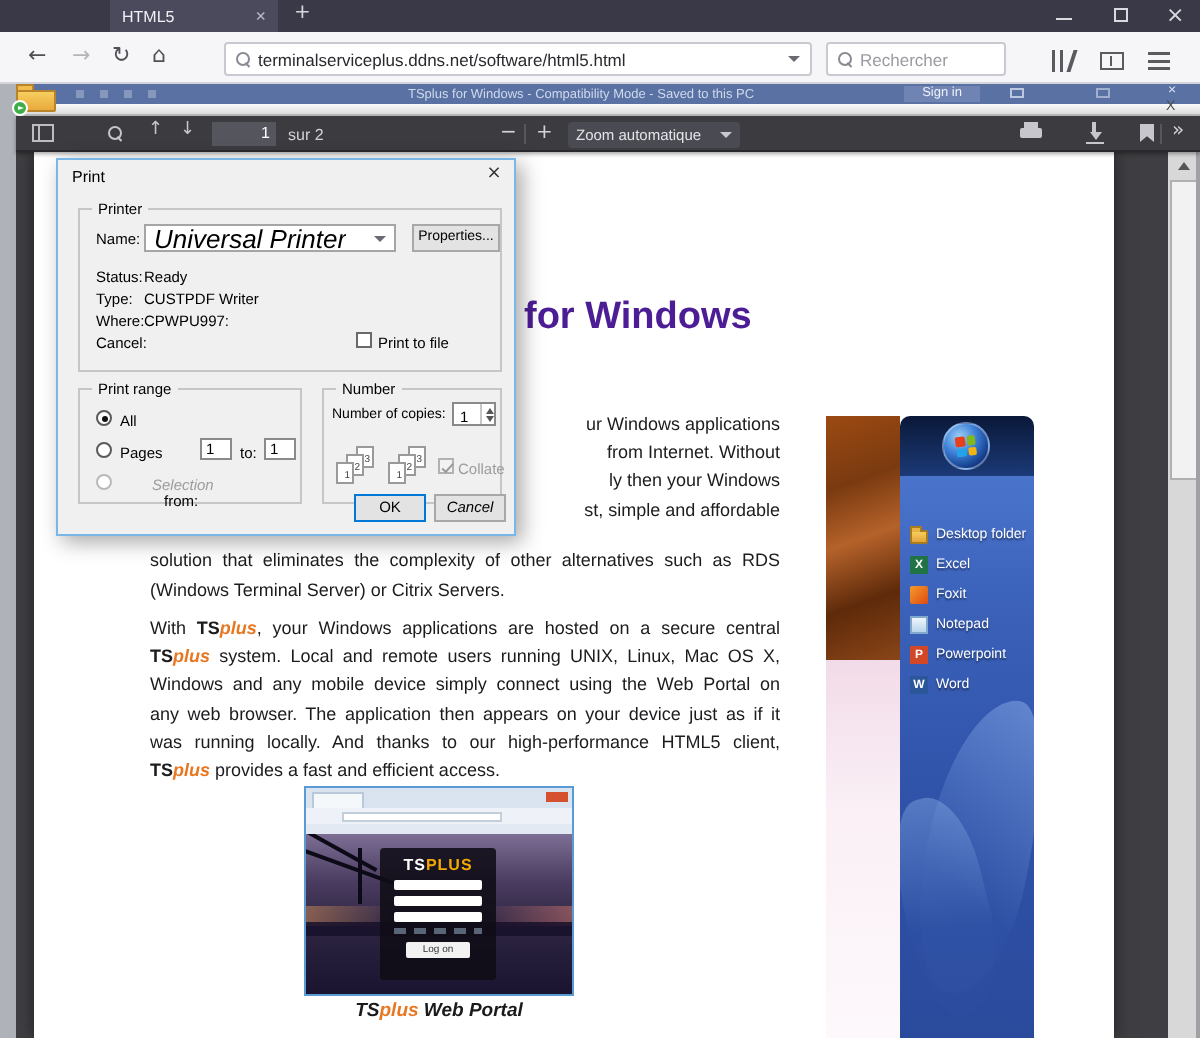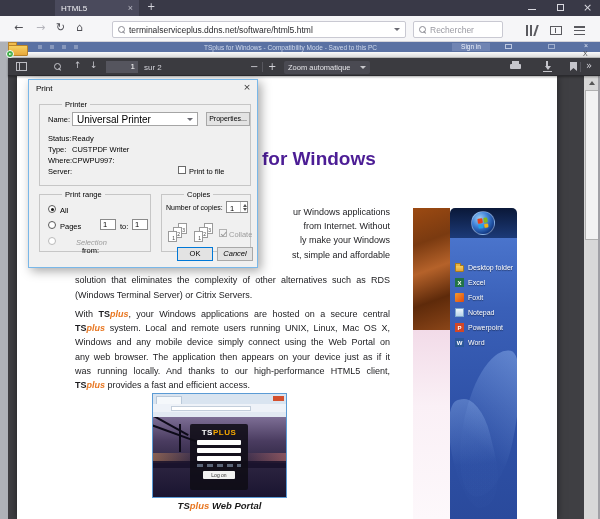--- a/index.html
+++ b/index.html
@@ -150,26 +150,26 @@
   .mi-notepad { background:linear-gradient(#eef6fc,#b9d4ea); border:1px solid #7fa8cc; }
   .mi-ppt { background:#d24726; }
   .mi-word { background:#2b579a; }
 
   
   .dlg { left:28px; top:79px; width:230px; height:189px; background:#f0f0f0; border:1px solid #79b7e8;
          box-shadow:3px 3px 10px rgba(0,0,0,.35); z-index:50; font-size:7.5px; color:#000; }
   .dlg-title-text { left:7px; top:4px; font-size:8px; }
   .dlg-x { left:210px; top:2px; width:16px; height:12px; text-align:center; font-size:9px; color:#333; }
   .grp { border:1px solid #c6c6c6; }
-  .grp-label { position:absolute; top:-5px; left:22px; background:#f0f0f0; padding:0 3px; font-size:7.5px; }
+  .grp-label { position:absolute; top:-5px; left:6px; background:#f0f0f0; padding:0 3px; font-size:7.5px; }
   .g-printer { left:10px; top:24px; width:212px; height:82px; }
   .g-range { left:10px; top:114px; width:112px; height:58px; }
   .g-copies { left:132px; top:114px; width:90px; height:58px; }
   .combo { left:32px; top:7px; width:126px; height:14px; background:#fff; border:1px solid #a5a5a5; display:flex; align-items:center; padding:0 4px; }
-  .combo span { font-size:10px; white-space:nowrap; overflow:hidden; }
+  .combo span { font-size:13px; white-space:nowrap; overflow:hidden;font-style:italic; }
   .props { left:166px; top:7px; width:44px; height:14px; background:#e3e3e3; border:1px solid #a8a8a8; text-align:center; line-height:12px; font-size:7px; }
   .rad { width:8px; height:8px; border:1px solid #5a5a5a; border-radius:50%; background:#fff; }
   .rad.sel::after { content:""; position:absolute; left:1.5px; top:1.5px; width:3.5px; height:3.5px; background:#111; border-radius:50%; }
   .rad.dis { border-color:#b9b9b9; }
   .cbx { width:8px; height:8px; border:1px solid #6a6a6a; background:#fff; }
   .cbx.dchk { border-color:#b2b2b2; background:#f2f2f2; }
   .cbx.dchk::after { content:""; position:absolute; left:1px; top:1.5px; width:4.5px; height:2.2px; border-left:1.2px solid #9a9a9a; border-bottom:1.2px solid #9a9a9a; transform:rotate(-48deg); }
   .numbox { background:#fff; border:1px solid #8a8a8a; font-size:7.5px; text-align:left; padding:0 2px; line-height:9px; }
   .spin { left:64px; top:6px; width:22px; height:12px; background:#fff; border:1px solid #8a8a8a; }
   .spin-val { left:3px; top:1.5px; font-size:7.5px; }
@@ -261,21 +261,21 @@
     </div>
 
     <div class="abs pdfcontent">
 
       <div class="abs page">
         <div class="abs doc-heading">for Windows</div>
 
         <div class="abs doc-text fragblock">
           <div>ur Windows applications</div>
           <div>from Internet. Without</div>
-          <div>ly make your Windows</div>
+          <div>ly then your Windows</div>
           <div>st, simple and affordable</div>
         </div>
         <div class="abs doc-text p1l6">solution that eliminates the complexity of other alternatives such as RDS</div>
         <div class="abs doc-text p1l7">(Windows Terminal Server) or Citrix Servers.</div>
 
         <div class="abs doc-text para2">
           <div class="jline"><span>With </span><span class="seg-b">TS</span><span class="seg-o">plus</span><span>, your Windows applications are hosted on a secure central</span></div>
           <div class="jline"><span class="seg-b">TS</span><span class="seg-o">plus</span><span> system. Local and remote users running UNIX, Linux, Mac OS X,</span></div>
           <div class="jline"><span>Windows and any mobile device simply connect using the Web Portal on</span></div>
           <div class="jline"><span>any web browser. The application then appears on your device just as if it</span></div>
@@ -376,41 +376,41 @@
         <span>Universal Printer</span>
         <span class="chev"></span>
       </div>
       <div class="abs props">Properties...</div>
       <span class="abs" style="left:8px;top:29px;">Status:</span>
       <span class="abs" style="left:32px;top:29px;">Ready</span>
       <span class="abs" style="left:8px;top:40px;">Type:</span>
       <span class="abs" style="left:32px;top:40px;">CUSTPDF Writer</span>
       <span class="abs" style="left:8px;top:51px;">Where:</span>
       <span class="abs" style="left:32px;top:51px;">CPWPU997:</span>
-      <span class="abs" style="left:8px;top:62px;">Server:</span>
+      <span class="abs" style="left:8px;top:62px;">Cancel:</span>
       <div class="abs cbx" style="left:138px;top:61px;"></div>
       <span class="abs" style="left:149px;top:62px;">Print to file</span>
     </div>
 
     <div class="abs grp g-range">
       <span class="grp-label">Print range</span>
       <div class="abs rad sel" style="left:8px;top:10px;"></div>
       <span class="abs" style="left:20px;top:11px;">All</span>
       <div class="abs rad" style="left:8px;top:26px;"></div>
       <span class="abs" style="left:20px;top:27px;">Pages</span>
       <span class="abs" style="left:42px;top:27px;margin-top:24px;">from:</span>
       <div class="abs numbox" style="left:60px;top:24px;width:16px;height:11px;">1</div>
       <span class="abs" style="left:80px;top:27px;">to:</span>
       <div class="abs numbox" style="left:92px;top:24px;width:16px;height:11px;">1</div>
       <div class="abs rad dis" style="left:8px;top:42px;"></div>
       <span class="abs dis-text" style="left:36px;top:43px;font-style:italic;">Selection</span>
     </div>
 
     <div class="abs grp g-copies">
-      <span class="grp-label">Copies</span>
+      <span class="grp-label">Number</span>
       <span class="abs" style="left:4px;top:9px;font-size:7px;white-space:nowrap;">Number of copies:</span>
       <div class="abs spin">
         <span class="abs spin-val">1</span>
         <div class="abs spin-ud"></div>
       </div>
       <div class="abs pgs" style="left:6px;top:28px;">
         <div class="pg" style="left:10px;top:0;">3</div>
         <div class="pg" style="left:5px;top:4px;">2</div>
         <div class="pg" style="left:0;top:8px;">1</div>
       </div>

